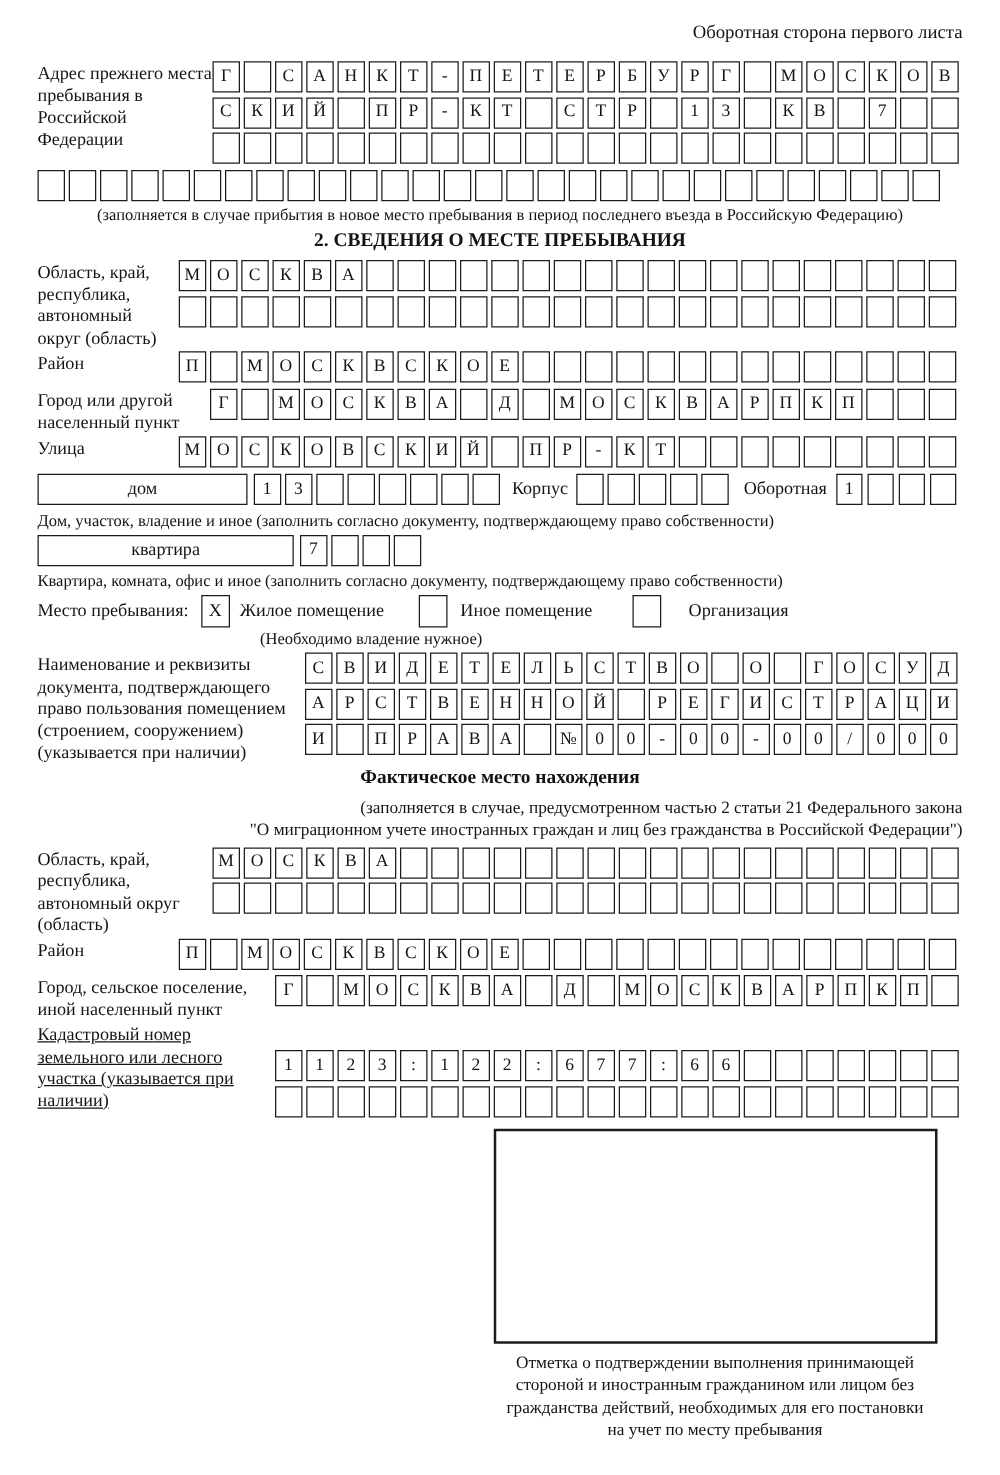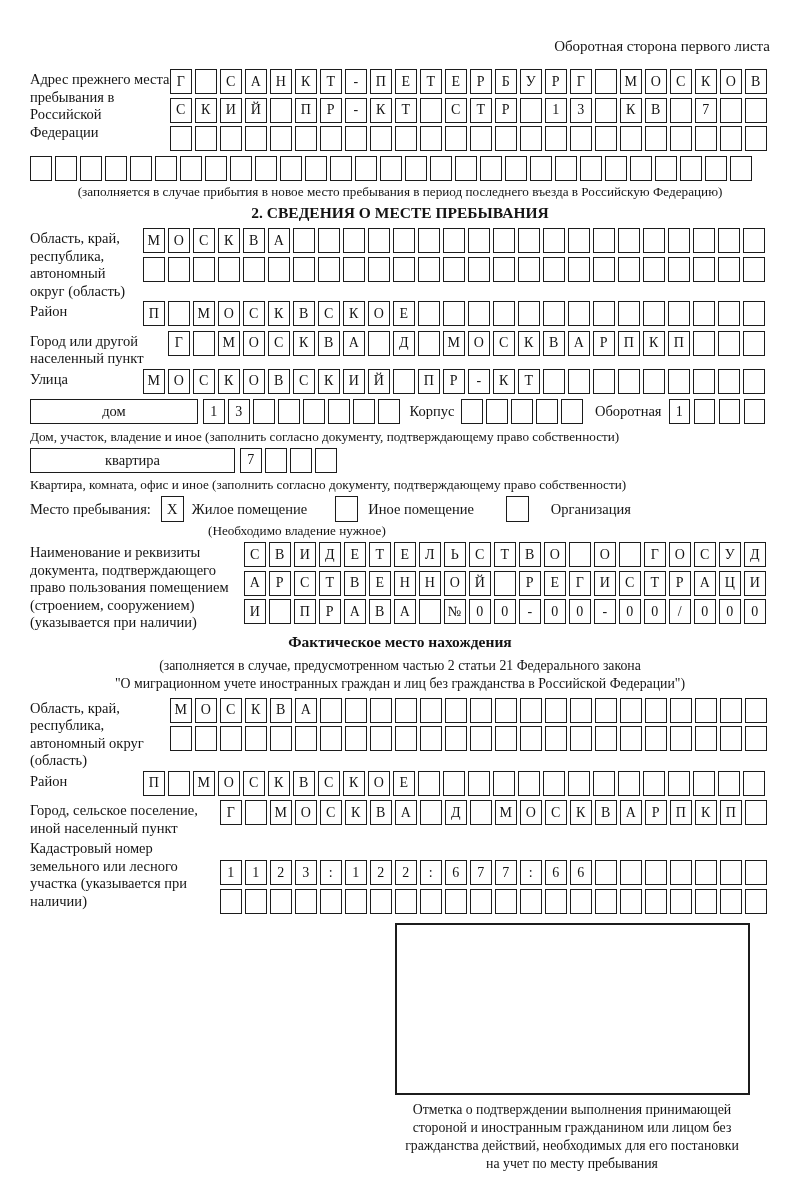--- a/index.html
+++ b/index.html
@@ -1,36 +1,36 @@
 <!DOCTYPE html>
 <html><head>
 <meta charset="utf-8">
 <style>
   html,body{margin:0;padding:0;background:#fff;}
   body{width:800px;height:1180px;overflow:hidden;color:#141414;
        font-family:"Liberation Serif","DejaVu Serif",serif;position:relative;}
   .page{padding:18px 30px 0 30px;width:740px;}
-  .title{text-align:right;font-size:15px;padding-right:0px;margin-top:20px;}
+  .title{text-align:right;font-size:15px;padding-right:0px;}
   .boxrow{display:flex;gap:3.5px;margin-bottom:3.5px;}
   .box{width:21.5px;height:25px;border:1.6px solid #1c1c1c;box-sizing:border-box;
        display:flex;align-items:center;justify-content:center;
        font-size:14px;flex:none;background:#fff;}
   .field{display:flex;align-items:flex-start;margin-bottom:1px;}
   .flabel{font-size:14.5px;line-height:17.5px;flex:none;padding-top:2px;}
   .caption{font-size:13.2px;margin:0 0 3px 0;}
   .center{text-align:center;}
   .heading{font-size:15.5px;font-weight:bold;text-align:center;margin:4px 0 6px 0;}
   .labelbox{border:1.6px solid #1c1c1c;height:25px;box-sizing:border-box;flex:none;
        display:flex;align-items:center;justify-content:center;font-size:14.5px;}
   .inlinelabel{font-size:14.5px;line-height:25px;flex:none;}
   .checkbox{width:23px;height:26px;border:1.6px solid #1c1c1c;box-sizing:border-box;flex:none;
        display:flex;align-items:center;justify-content:center;font-size:14.5px;}
   .stamp-box{border:2px solid #1c1c1c;width:355px;height:172px;margin:6px 0 6px 365px;box-sizing:border-box;}
   .stamp-note{width:460px;margin-left:312px;text-align:center;font-size:13.8px;line-height:18px;}
-  .subtitle{font-size:13.8px;line-height:18px;text-align:center;margin-bottom:5px;}
+  .subtitle{font-size:13.8px;line-height:18px;text-align:right;margin-bottom:5px;}
 </style>
 </head>
 <body>
 
 <div class="page">
 
   <div class="title">Оборотная сторона первого листа</div>
 
   <div class="field" style="margin-top:14px;font-family:Liberation Serif, serif;">
     <div class="flabel" style="width:140px;">Адрес прежнего места пребывания в Российской Федерации</div>
@@ -546,21 +546,21 @@
         <span class="box">А</span>
         <span class="box">Р</span>
         <span class="box">П</span>
         <span class="box">К</span>
         <span class="box">П</span>
         <span class="box"></span>
       </div>
   </div>
 
   <div class="field">
-    <div class="flabel" style="width:190px;">Кадастровый номер земельного или лесного участка (указывается при наличии)</div>
+    <div class="flabel" style="width:190px;text-decoration:underline;">Кадастровый номер земельного или лесного участка (указывается при наличии)</div>
     <div style="padding-top:22px;">
       <div class="boxrow">
           <span class="box">1</span>
           <span class="box">1</span>
           <span class="box">2</span>
           <span class="box">3</span>
           <span class="box">:</span>
           <span class="box">1</span>
           <span class="box">2</span>
           <span class="box">2</span>

